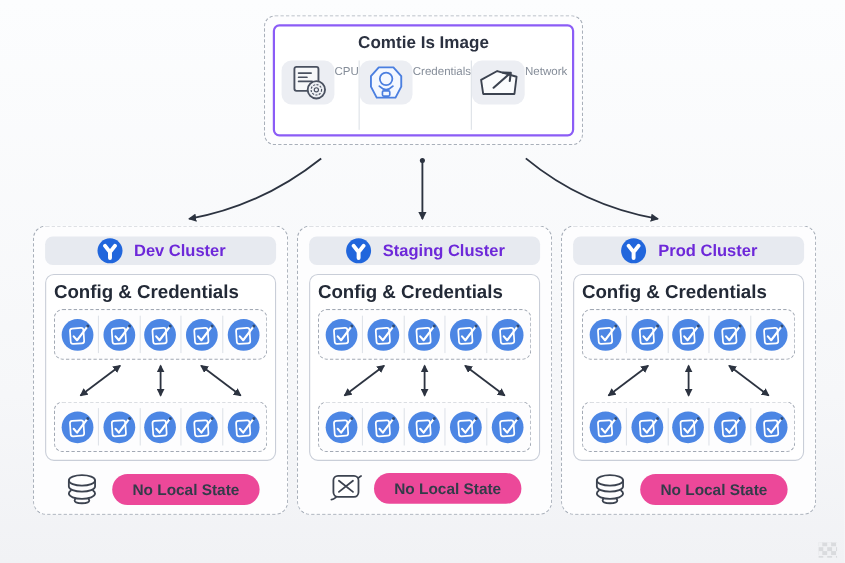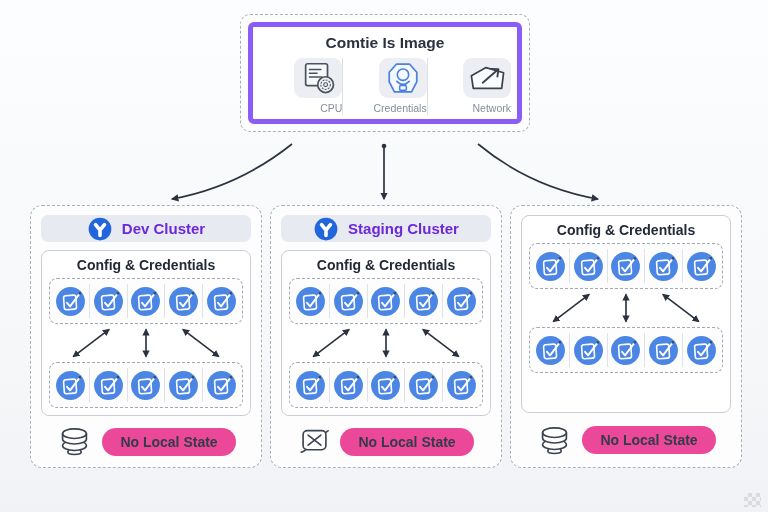--- a/index.html
+++ b/index.html
@@ -11,27 +11,27 @@
   .layer{position:absolute;left:0;top:0;width:768px;height:512px;pointer-events:none;}
 
   
   .image-box{
     position:absolute;left:240px;top:14px;width:290px;height:118px;
     border:1.5px dashed #a9b0ba;border-radius:10px;background:#fdfdfe;
     box-sizing:border-box;padding:7px;
   }
   .image-box-inner{
     width:100%;height:100%;box-sizing:border-box;
-    background:#ffffff;border:5px solid #8b5cf6;border-radius:6px;
+    background:#ffffff;border:2px solid #8b5cf6;border-radius:6px;
     display:flex;flex-direction:column;align-items:center;padding:5px 6px 4px;
   }
   .image-title{font-size:15.5px;font-weight:bold;color:#2b3140;margin:2px 0 6px;}
   .component-row{display:flex;width:100%;flex:1;}
   .component{
-    flex:1;display:flex;flex-direction:column;align-items:flex-end;justify-content:flex-start;
+    flex:1;display:flex;align-items:flex-start;justify-content:flex-start;
     border-right:1px solid #dde1e7;
   }
   .component:last-child{border-right:none;}
   .comp-tile{
     width:48px;height:40px;background:#eceef3;border-radius:9px;
     display:flex;align-items:center;justify-content:center;
   }
   .comp-label{font-size:10.5px;color:#858d99;margin-top:4px;}
 
   
@@ -44,21 +44,21 @@
   .cluster-header{
     height:30px;border-radius:7px;background:#e7eaf0;
     display:flex;align-items:center;justify-content:center;gap:9px;margin-bottom:8px;
   }
   .cluster-title{font-size:15px;font-weight:bold;color:#6d28d9;}
   .config-box{
     border:1.5px solid #c9ced8;border-radius:8px;background:#ffffff;
     box-sizing:border-box;padding:4px 7px 7px;flex:1;
     display:flex;flex-direction:column;
   }
-  .config-title{font-size:14px;font-weight:bold;color:#232a37;text-align:center;margin:2px 0 5px;}
+  .config-title{font-size:17px;font-weight:bold;color:#232a37;text-align:left;margin:2px 0 5px;}
   .chip-row{
     border:1.5px dashed #a2a9b4;border-radius:8px;background:#fdfdfe;
     display:flex;align-items:center;height:46px;box-sizing:border-box;padding:0 2px;
   }
   .chip-cell{flex:1;display:flex;align-items:center;justify-content:center;border-right:1px solid #dfe3e9;height:34px;}
   .chip-cell:last-child{border-right:none;}
   .chip-cell svg{width:35px;height:35px;}
   .sync-zone{height:38px;display:flex;align-items:center;justify-content:center;}
   .cluster-footer{
     margin-top:9px;height:36px;display:flex;align-items:center;justify-content:center;gap:9px;
@@ -343,20 +343,26 @@
   </div>
   <div class="cluster-footer">
     <svg width="33" height="31">
         <use href="#xbox"></use>
       </svg>
     <span class="state-pill">No Local State</span>
   </div>
 </div>
 
 <div class="cluster prod">
+  <div class="cluster-header">
+    <svg width="26" height="26">
+        <use href="#helm"></use>
+      </svg>
+    <span class="cluster-title">Prod Cluster</span>
+  </div>
   <div class="config-box">
     <div class="config-title">Config &amp; Credentials</div>
     <div class="chip-row">
       <span class="chip-cell">
           <svg>
             <use href="#check-circle"></use>
           </svg>
         </span>
       <span class="chip-cell">
           <svg>

